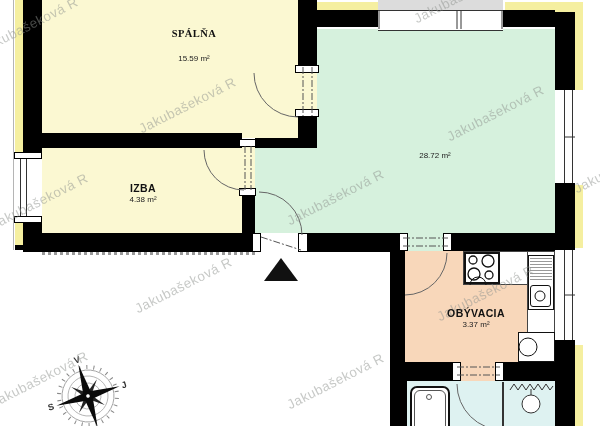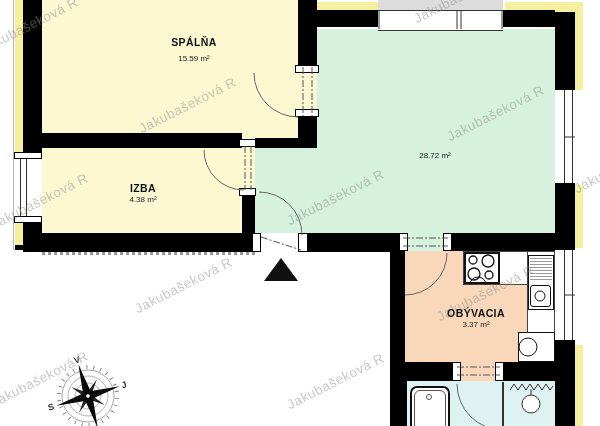--- a/index.html
+++ b/index.html
@@ -185,21 +185,21 @@
   <div class="wm" style="left:-8px;top:218px;">Jakubašeková R</div>
   <div class="wm" style="left:448px;top:130px;">Jakubašeková R</div>
   <div class="wm" style="left:288px;top:214px;">Jakubašeková R</div>
   <div class="wm" style="left:136px;top:302px;">Jakubašeková R</div>
   <div class="wm" style="left:-8px;top:396px;">Jakubašeková R</div>
   <div class="wm" style="left:438px;top:310px;">Jakubašeková R</div>
   <div class="wm" style="left:288px;top:398px;">Jakubašeková R</div>
   <div class="wm" style="left:415px;top:12px;">Jakubašeková R</div>
   <div class="wm" style="left:575px;top:182px;">Jakubašeková R</div>
 
-  <div class="rlabel" style="left:194px;top:36px;">SPÁLŇA</div>
+  <div class="rlabel" style="left:194px;top:28px;font-family:Liberation Serif, serif;">SPÁLŇA</div>
   <div class="rarea" style="left:194px;top:54px;">15.59 m²</div>
   <div class="rlabel" style="left:143px;top:182px;">IZBA</div>
   <div class="rarea" style="left:143px;top:195px;">4.38 m²</div>
   <div class="rarea" style="left:435px;top:151px;">28.72 m²</div>
   <div class="rlabel" style="left:476px;top:307px;">OBÝVACIA</div>
   <div class="rarea" style="left:476px;top:320px;">3.37 m²</div>
 
 </div>
 
 </body></html>

